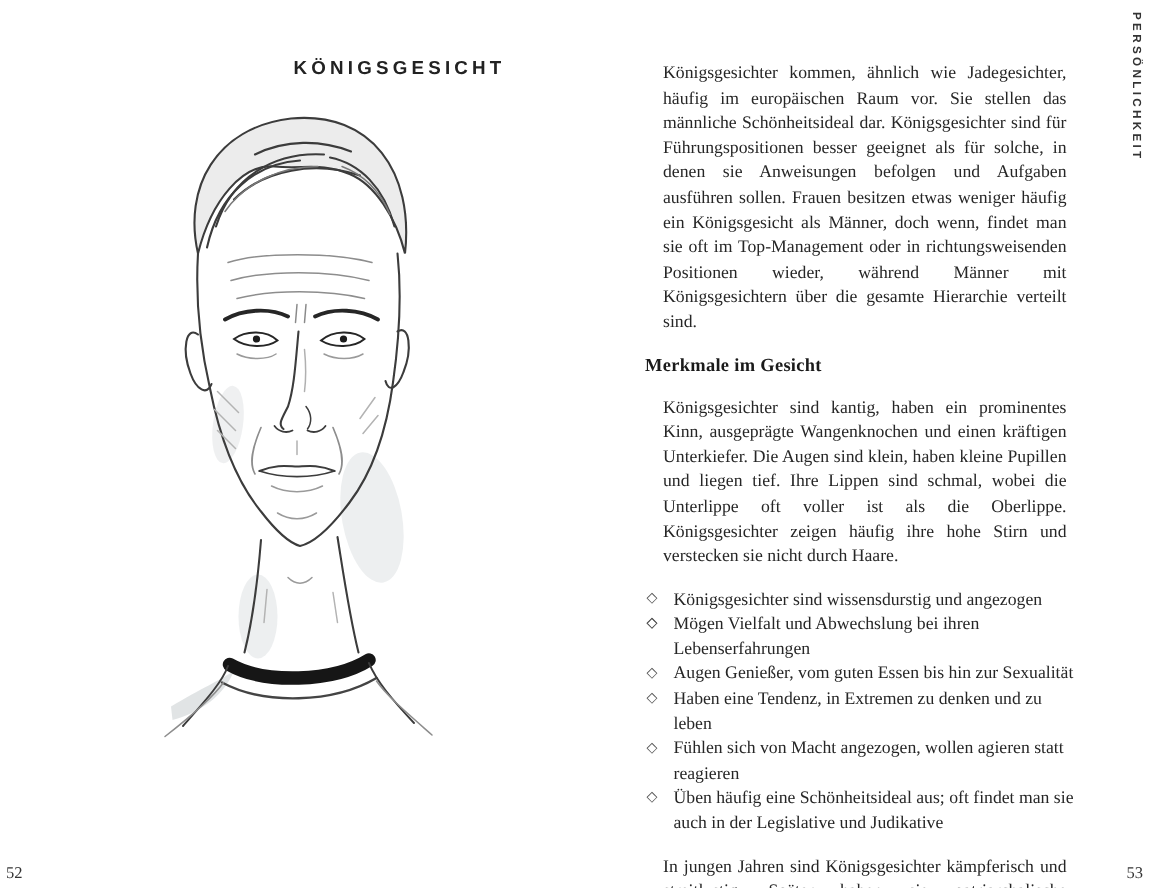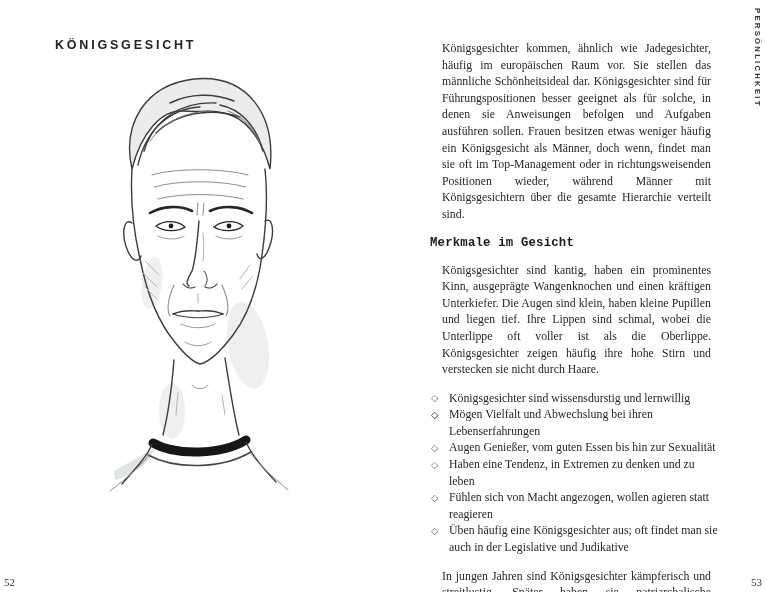--- a/index.html
+++ b/index.html
@@ -15,21 +15,21 @@
     font-family: "Liberation Serif", serif;
     color: #262626;
   }
 
   
   .page-title {
     position: absolute;
     left: 55px;
     top: 30px;
     width: 282px;
-    text-align: left;
+    text-align: right;
     font-family: "Liberation Sans", sans-serif;
     font-size: 12.5px;
     font-weight: 600;
     letter-spacing: 2.8px;
     color: #222222;
   }
   .illustration {
     position: absolute;
     left: 52px;
     top: 62px;
@@ -46,21 +46,21 @@
   }
   .body-par {
     font-size: 11.8px;
     line-height: 16.6px;
     text-align: justify;
     margin: 12px;
     hyphens: auto;
     -webkit-hyphens: auto;
   }
   .sec-heading {
-    font-family: Liberation Mono, monospace;
+    font-family: Liberation Serif, serif;
     font-size: 12.3px;
     font-weight: bold;
     letter-spacing: 0.2px;
     color: #1a1a1a;
     margin: 13px 0 7px 0;
   }
   ul.char-list {
     list-style: none;
     margin: 0;
     padding: 0;
@@ -184,21 +184,21 @@
 
   <section class="right-col">
     <p class="body-par">Königsgesichter kommen, ähnlich wie Jadegesichter, häufig im europäischen Raum vor. Sie stellen das männliche Schönheitsideal dar. Königsgesichter sind für Führungspositionen besser geeignet als für solche, in denen sie Anweisungen befolgen und Aufgaben ausführen sollen. Frauen besitzen etwas weniger häufig ein Königsgesicht als Männer, doch wenn, findet man sie oft im Top-Management oder in richtungsweisenden Positionen wieder, während Männer mit Königsgesichtern über die gesamte Hierarchie verteilt sind.</p>
 
     <h2 class="sec-heading">Merkmale im Gesicht</h2>
     <p class="body-par">Königsgesichter sind kantig, haben ein prominentes Kinn, ausgeprägte Wangenknochen und einen kräftigen Unterkiefer. Die Augen sind klein, haben kleine Pupillen und liegen tief. Ihre Lippen sind schmal, wobei die Unterlippe oft voller ist als die Oberlippe. Königsgesichter zeigen häufig ihre hohe Stirn und verstecken sie nicht durch Haare.</p>
 
     <ul class="char-list">
       <li>
         <span class="diamond">◇</span>
-        <span>Königsgesichter sind wissensdurstig und lernwillig</span>
+        <span>Königsgesichter sind wissensdurstig und angezogen</span>
       </li>
       <li>
         <span class="diamond">◇</span>
       </li>
       <li>
         <span class="diamond">◇</span>
         <span>Mögen Vielfalt und Abwechslung bei ihren Lebenserfahrungen</span>
       </li>
       <li>
         <span class="diamond">◇</span>
@@ -207,21 +207,21 @@
       <li>
         <span class="diamond">◇</span>
         <span>Haben eine Tendenz, in Extremen zu denken und zu leben</span>
       </li>
       <li>
         <span class="diamond">◇</span>
         <span>Fühlen sich von Macht angezogen, wollen agieren statt reagieren</span>
       </li>
       <li>
         <span class="diamond">◇</span>
-        <span>Üben häufig eine Königsgesichter aus; oft findet man sie auch in der Legislative und Judikative</span>
+        <span>Üben häufig eine Schönheitsideal aus; oft findet man sie auch in der Legislative und Judikative</span>
       </li>
     </ul>
 
     <p class="body-par outro">In jungen Jahren sind Königsgesichter kämpferisch und streitlustig. Später haben sie patriarchalische Charakterzüge. Treffen Kö-</p>
   </section>
 
   <div class="side-label">PERSÖNLICHKEIT</div>
   <div class="pagenum left">52</div>
   <div class="pagenum right">53</div>
 

